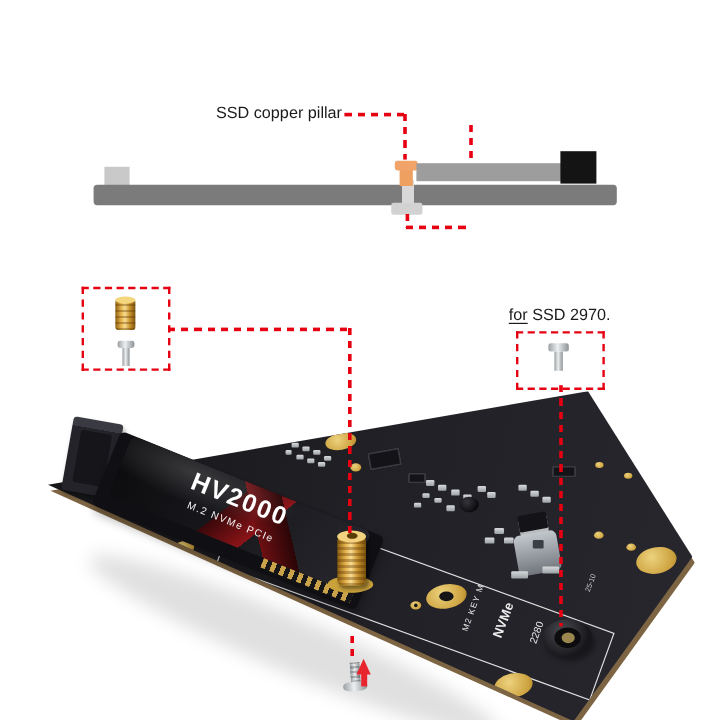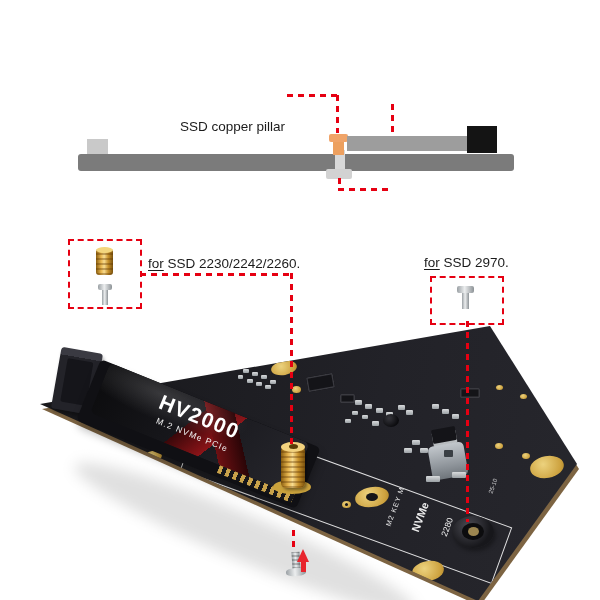--- a/index.html
+++ b/index.html
@@ -38,21 +38,21 @@
   .chip{background:#141418;border-radius:1.5px;box-shadow:0 0 0 1.5px #3a3a40 inset;}
   .silk{position:absolute;color:rgba(255,255,255,.92);white-space:nowrap;text-align:center;}
   .r10{transform:rotate(-10deg);}
 </style>
 </head>
 <body>
 
 <div id="canvas">
 
 
-  <div class="abs lbl" style="left:160px;top:86px;width:125px;text-align:right;margin-top:33px;">SSD copper pillar</div>
+  <div class="abs lbl" style="left:160px;top:86px;width:125px;text-align:right;">SSD copper pillar</div>
 
   <div class="abs dashh" style="left:287px;top:94px;width:50px;"></div>
   <div class="abs dashv" style="left:336px;top:95px;height:38px;"></div>
   <div class="abs dashv" style="left:391px;top:104px;height:32px;"></div>
   <div class="abs dashv" style="left:338px;top:178px;height:12px;"></div>
   <div class="abs dashh" style="left:338px;top:188px;width:55px;"></div>
 
   <div class="abs blk-left"></div>
   <div class="abs bar-board"></div>
   <div class="abs scr-shaft"></div>
@@ -60,21 +60,20 @@
   <div class="abs pil-body"></div>
   <div class="abs pil-cap"></div>
   <div class="abs bar-ssd"></div>
   <div class="abs blk-end"></div>
 
   <div class="abs dashbox" style="left:68px;top:239px;width:70px;height:66px;"></div>
   <div class="abs knurl" style="left:96px;top:249px;width:17px;height:26px;border-radius:3px;"></div>
   <div class="abs" style="left:96px;top:247px;width:17px;height:6px;border-radius:50%;background:#f3d67e;"></div>
   <div class="abs silver" style="left:98px;top:284px;width:14px;height:6px;border-radius:2px;"></div>
   <div class="abs silver" style="left:102px;top:290px;width:6px;height:15px;"></div>
-  <div class="abs lbl" style="left:148px;top:256px;"><span style="text-decoration:underline;text-underline-offset:2px;">for</span><span> SSD 2230/2242/2260.</span></div>
   <div class="abs dashh" style="left:140px;top:273px;width:153px;"></div>
 
   <div class="abs lbl" style="left:424px;top:255px;"><span style="text-decoration:underline;text-underline-offset:2px;">for</span><span> SSD 2970.</span></div>
   <div class="abs dashbox" style="left:430px;top:276px;width:70px;height:45px;"></div>
   <div class="abs silver" style="left:457px;top:286px;width:17px;height:7px;border-radius:2px;"></div>
   <div class="abs silver" style="left:462px;top:293px;width:7px;height:16px;"></div>
 
   <div class="abs dashv" style="left:290px;top:273px;height:173px;"></div>
   <div class="abs dashv" style="left:466px;top:321px;height:201px;"></div>
   <div class="abs dashv" style="left:292px;top:530px;height:21px;"></div>

